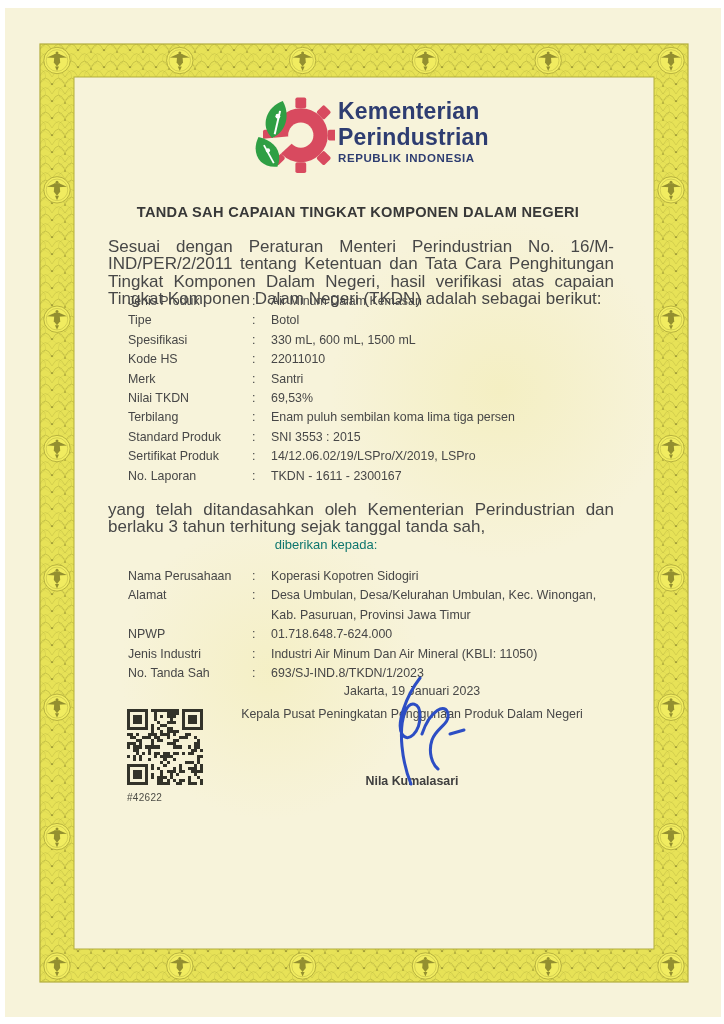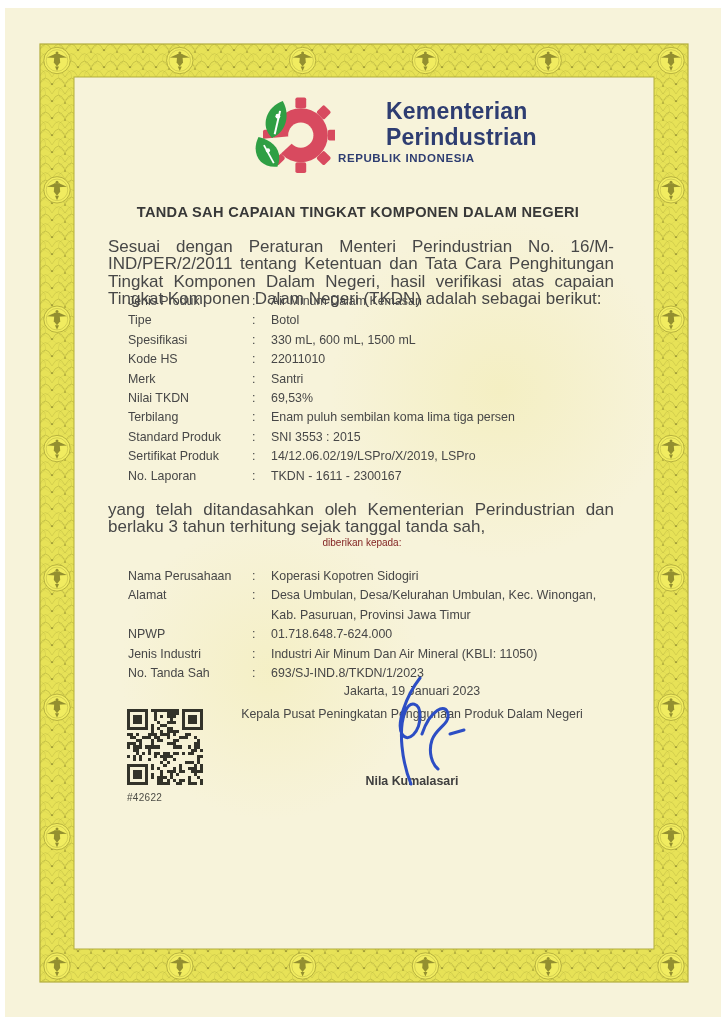--- a/index.html
+++ b/index.html
@@ -10,31 +10,31 @@
   .paper{position:absolute;left:5px;top:8px;right:3px;bottom:7px;background:#f7f3da;}
   .wm{position:absolute;border-radius:50%;pointer-events:none;}
   .wm1{left:330px;top:220px;width:340px;height:340px;
        background:radial-gradient(closest-side,rgba(240,233,160,.40),rgba(240,233,160,0));}
   .wm2{left:120px;top:520px;width:300px;height:300px;
        background:radial-gradient(closest-side,rgba(240,233,160,.35),rgba(240,233,160,0));}
   #border-svg{position:absolute;left:0;top:0;}
   
   .logo-gear{position:absolute;left:245px;top:92px;}
   .logo-text{position:absolute;left:338px;top:98px;color:#2e3d71;}
-  .logo-line{font-size:23px;font-weight:700;line-height:26px;letter-spacing:.2px;margin-left:48px;}
+  .logo-line{font-size:23px;font-weight:700;line-height:26px;letter-spacing:.2px;}
   .logo-sub{font-size:11.5px;font-weight:700;letter-spacing:.6px;margin-top:2px;}
   
   .cert-title{position:absolute;left:0;top:204px;width:716px;text-align:center;
     font-size:14.6px;font-weight:700;color:#383838;letter-spacing:.3px;}
   .para{position:absolute;left:108px;width:506px;font-size:17px;line-height:17.3px;
     text-align:justify;color:#474747;}
   .intro{top:238px;}
   .validity{top:501px;}
-  .granted{position:absolute;left:0;top:537px;width:724px;text-align:center;
-    font-size:10px;color:#7f1d1d;}
+  .granted{position:absolute;left:0;top:537px;width:652px;text-align:center;
+    font-size:13px;color:#0f766e;}
   
   .fields{position:absolute;left:128px;width:494px;}
   .fields.product{top:292px;}
   .fields.company{top:559px;margin-top:8px;}
   .row{display:flex;align-items:flex-start;line-height:19.4px;font-size:12.4px;color:#474747;}
   .lbl{width:124px;flex:none;}
   .colon{width:19px;flex:none;}
   .val{flex:1;}
   
   .signing{position:absolute;left:412px;top:684px;width:440px;transform:translateX(-50%);

